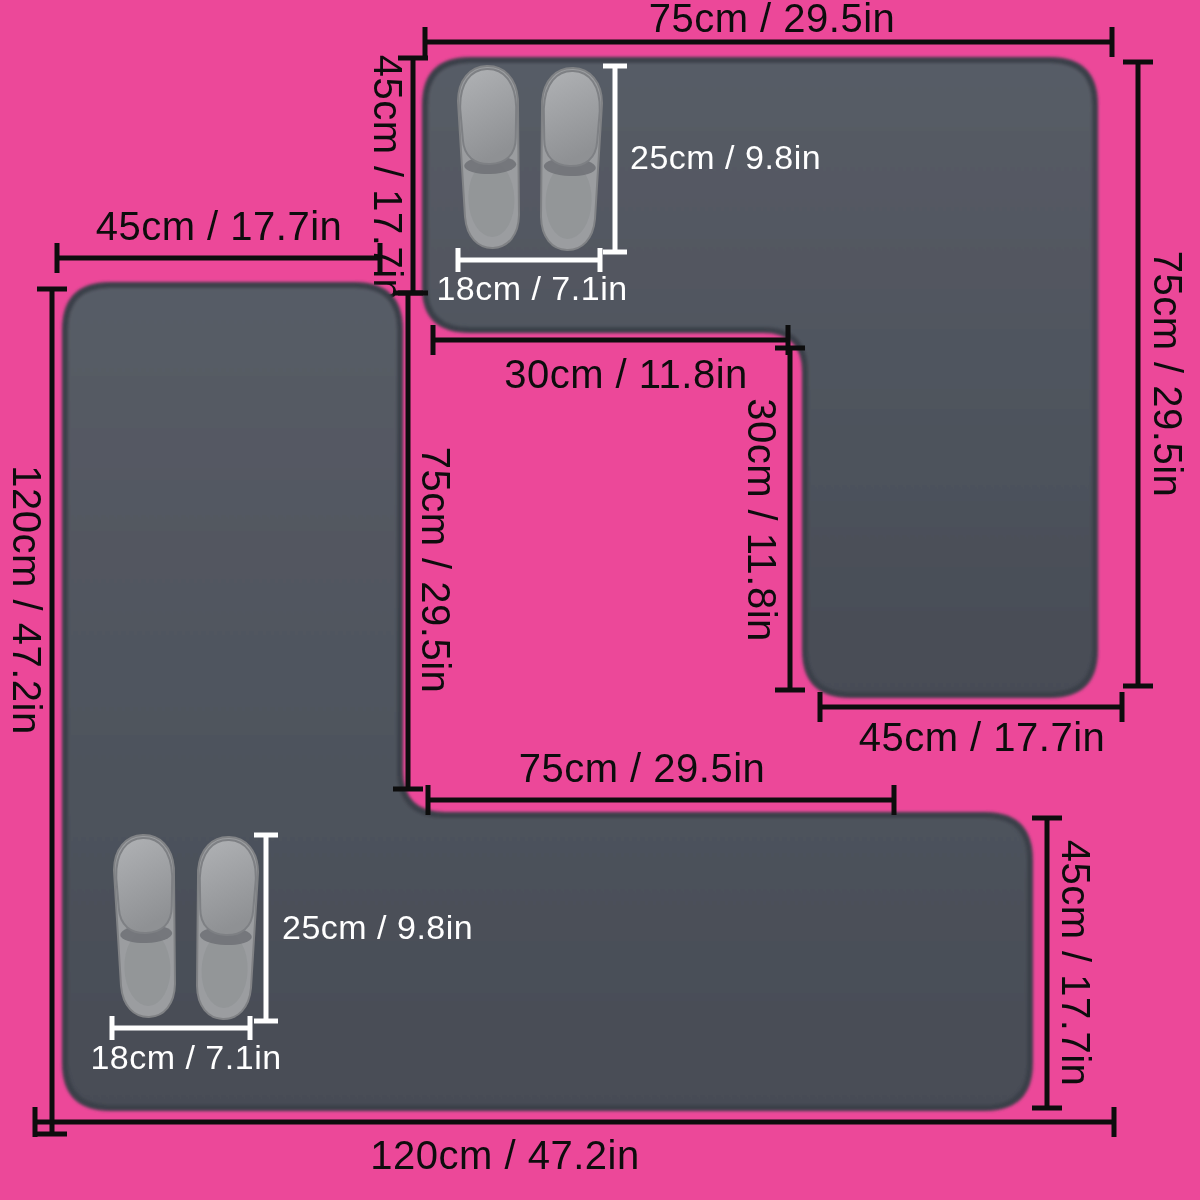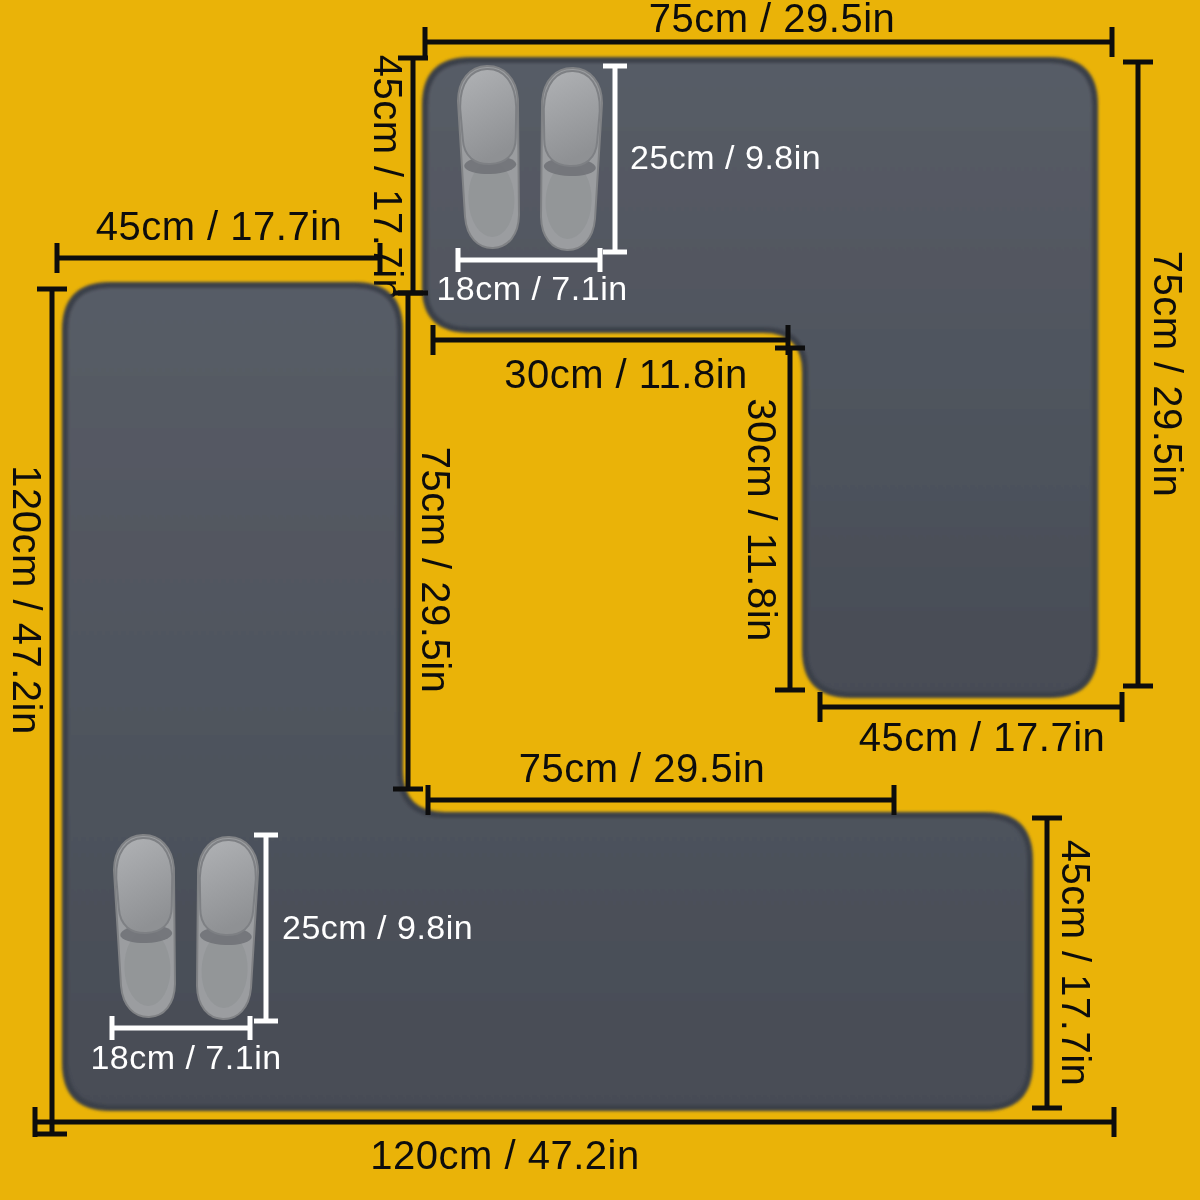--- a/index.html
+++ b/index.html
@@ -1,20 +1,20 @@
 <!DOCTYPE html>
 <html><head>
 <meta charset="utf-8">
 <style>
   html, body { margin: 0; padding: 0; background: #ffffff; }
   .stage {
     position: relative;
     width: 1200px;
     height: 1200px;
-    background: #eab308;
+    background: #ec4899;
     overflow: hidden;
     font-family: "Liberation Sans", sans-serif;
   }
   svg { display: block; }
   .dl  { stroke: #0d0d0d; stroke-width: 5; stroke-linecap: butt; }
   .dlw { stroke: #ffffff; stroke-width: 5; stroke-linecap: butt; }
   .lbl {
     font-family: "Liberation Sans", sans-serif;
     font-size: 40px;
     fill: #0d0d0d;

